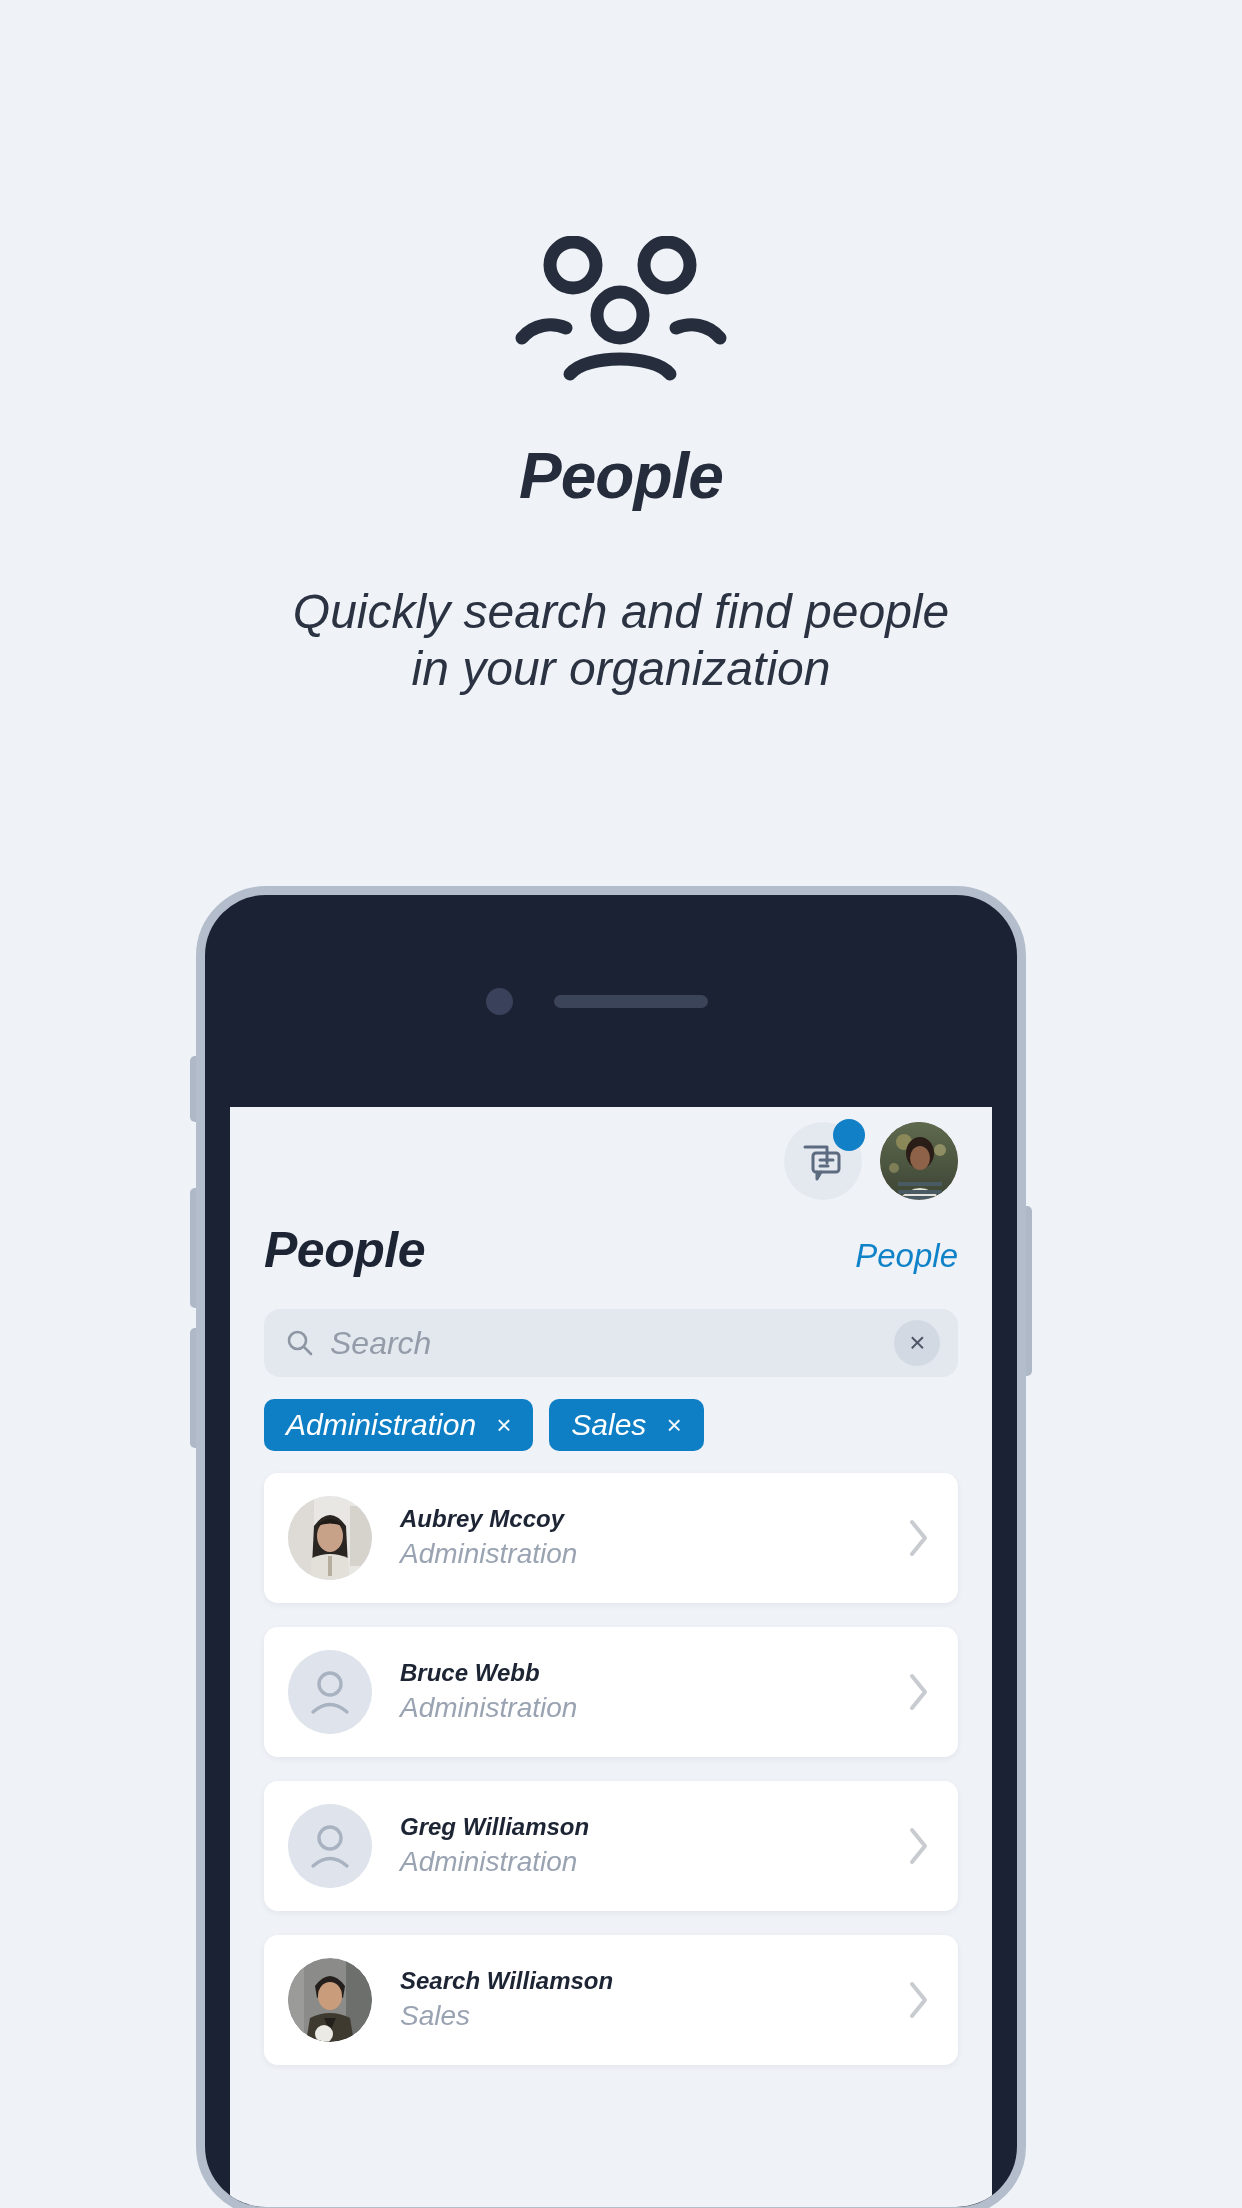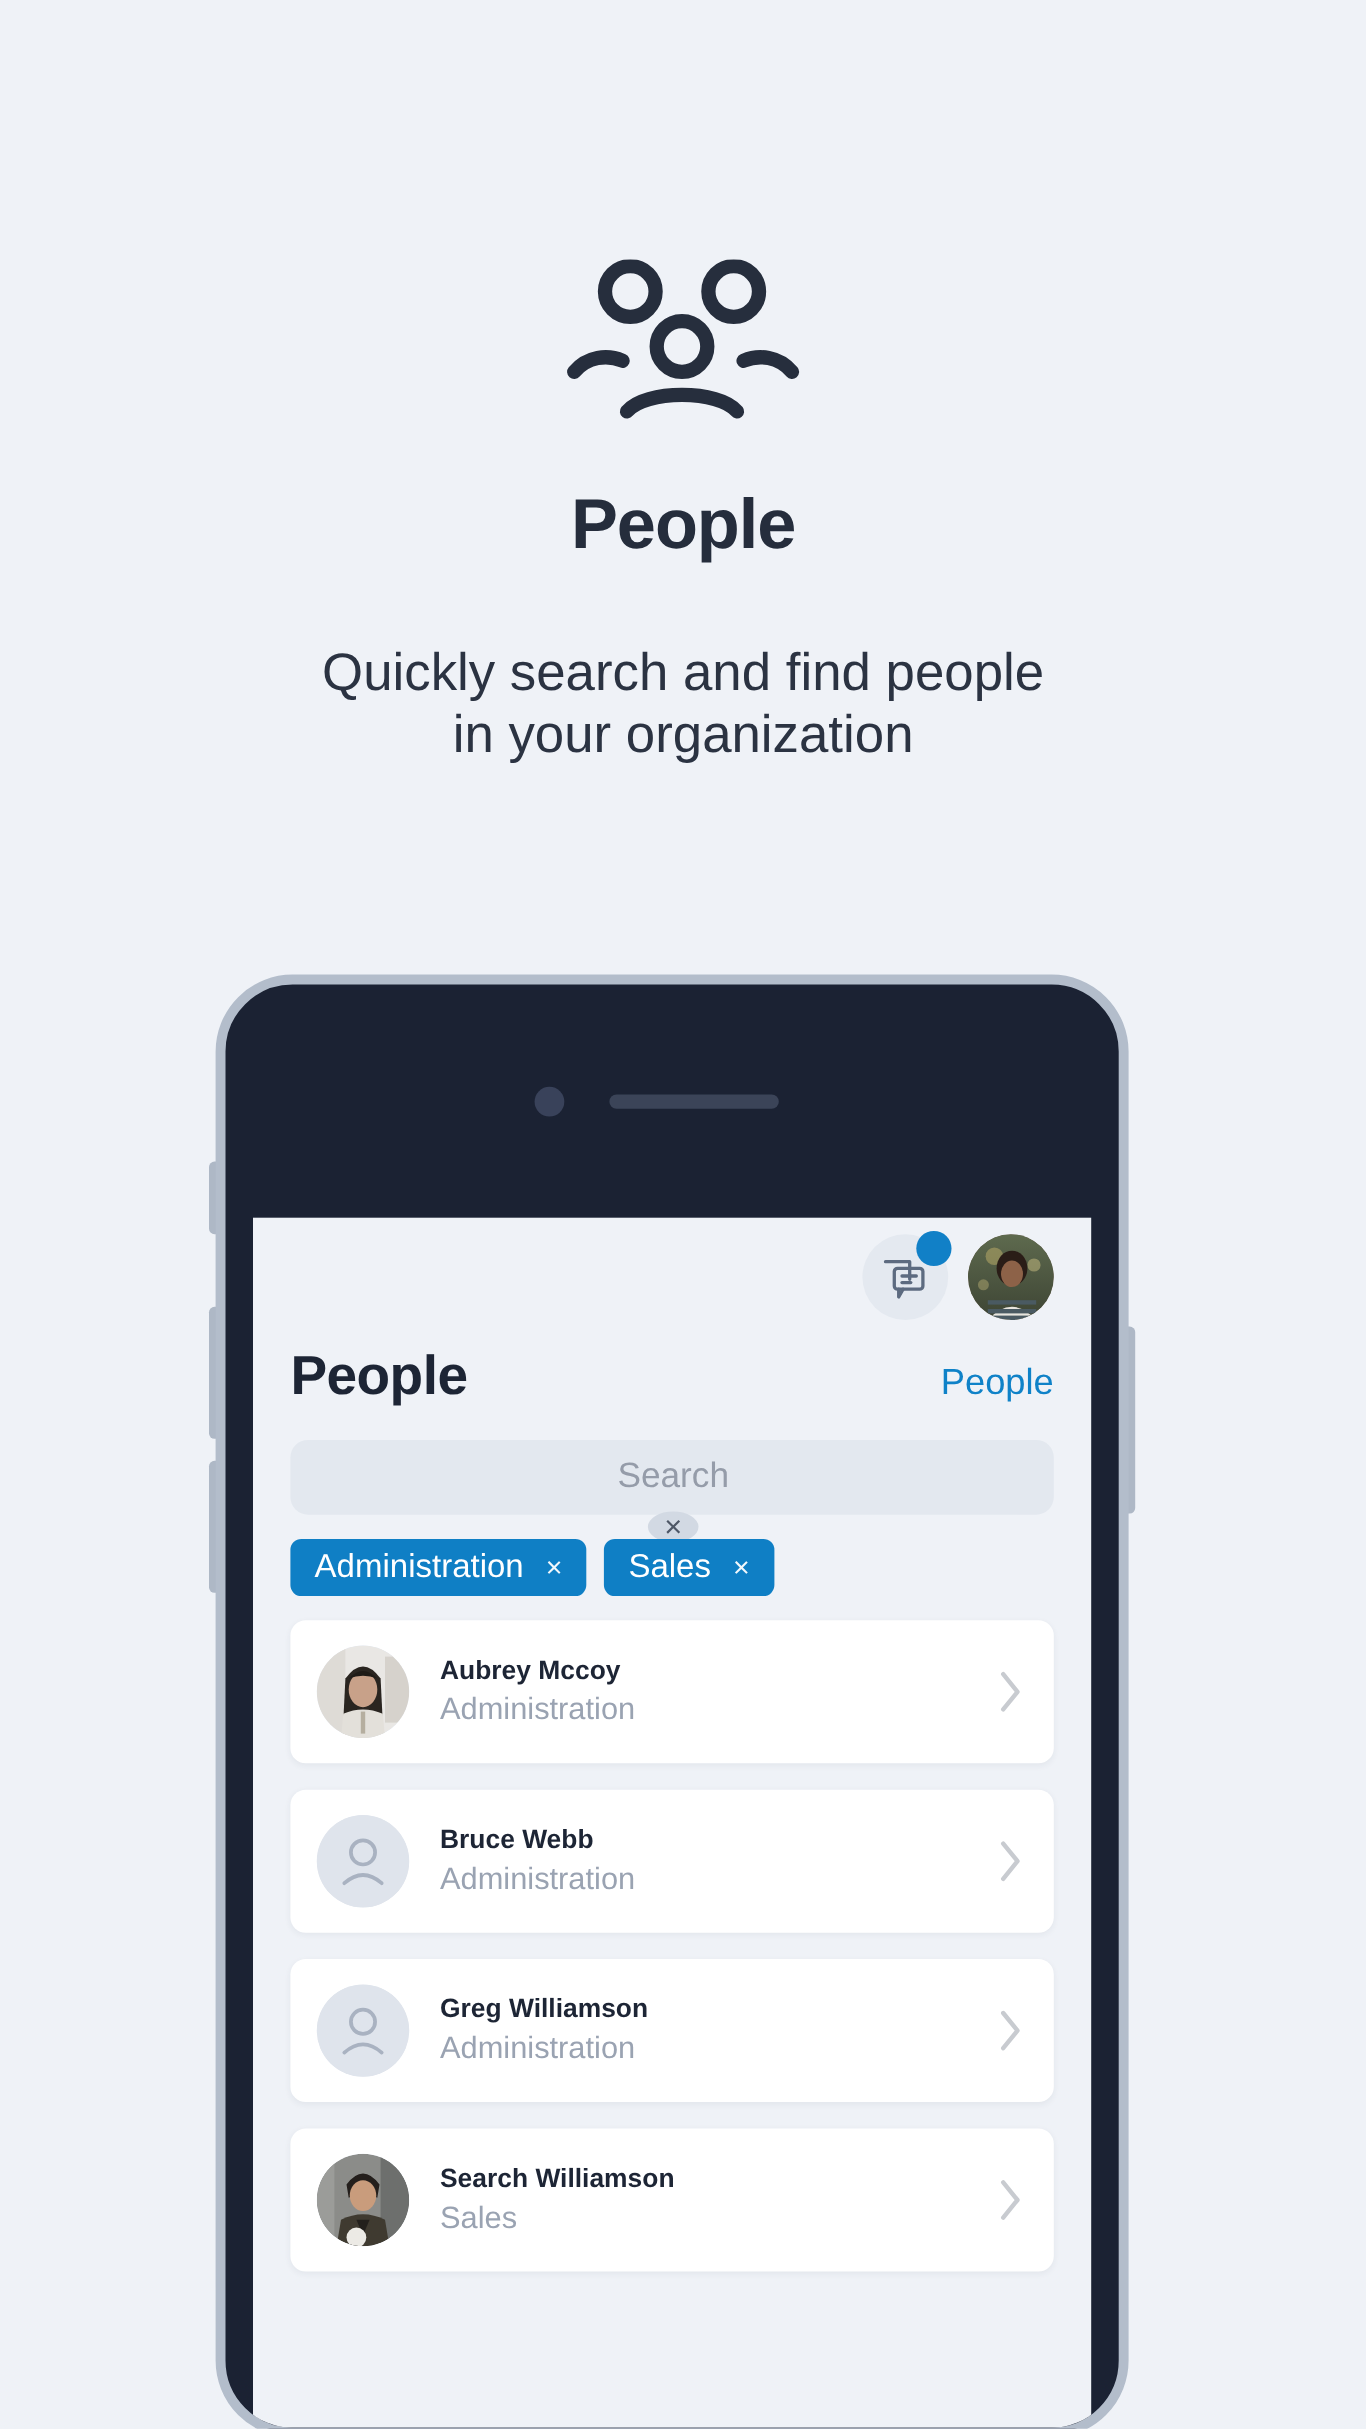--- a/index.html
+++ b/index.html
@@ -2,21 +2,21 @@
 <html><head>
 <meta charset="utf-8">
 <style>
   * { margin:0; padding:0; box-sizing:border-box; }
   html, body {
     width:1242px; height:2208px;
     background:#eff2f7;
     font-family:"Liberation Sans", sans-serif;
     overflow:hidden;
   }
-  .page { position:relative; width:1242px; height:2208px; }
+  .page { position:relative; width:1242px; height:2208px;font-style:italic; }
 
   
   .hero { padding-top:236px; text-align:center; }
   .hero-icon { display:block; margin:0 auto; }
   .hero-title {
     margin-top:58px;
     font-size:64px;
     font-weight:bold;
     letter-spacing:-1px;
     color:#252d3c;
@@ -104,21 +104,20 @@
   .filter-link { font-size:33px; color:#0f82c8; }
 
   .search-bar {
     margin:30px 34px 0 34px;
     height:68px;
     background:#e3e8ef;
     border-radius:16px;
     display:flex; align-items:center;
     padding:0 18px 0 20px;
     gap:14px;
-    flex-direction:column;
   }
   .search-text { font-size:32px; color:#959ca9; flex:1; }
   .clear-btn {
     width:46px; height:46px; border-radius:50%;
     background:#d2d9e3;
     display:flex; align-items:center; justify-content:center;
     color:#4e5766; font-size:28px; line-height:1;
   }
 
   .chips { display:flex; gap:16px; padding:22px 34px 0 34px; }

